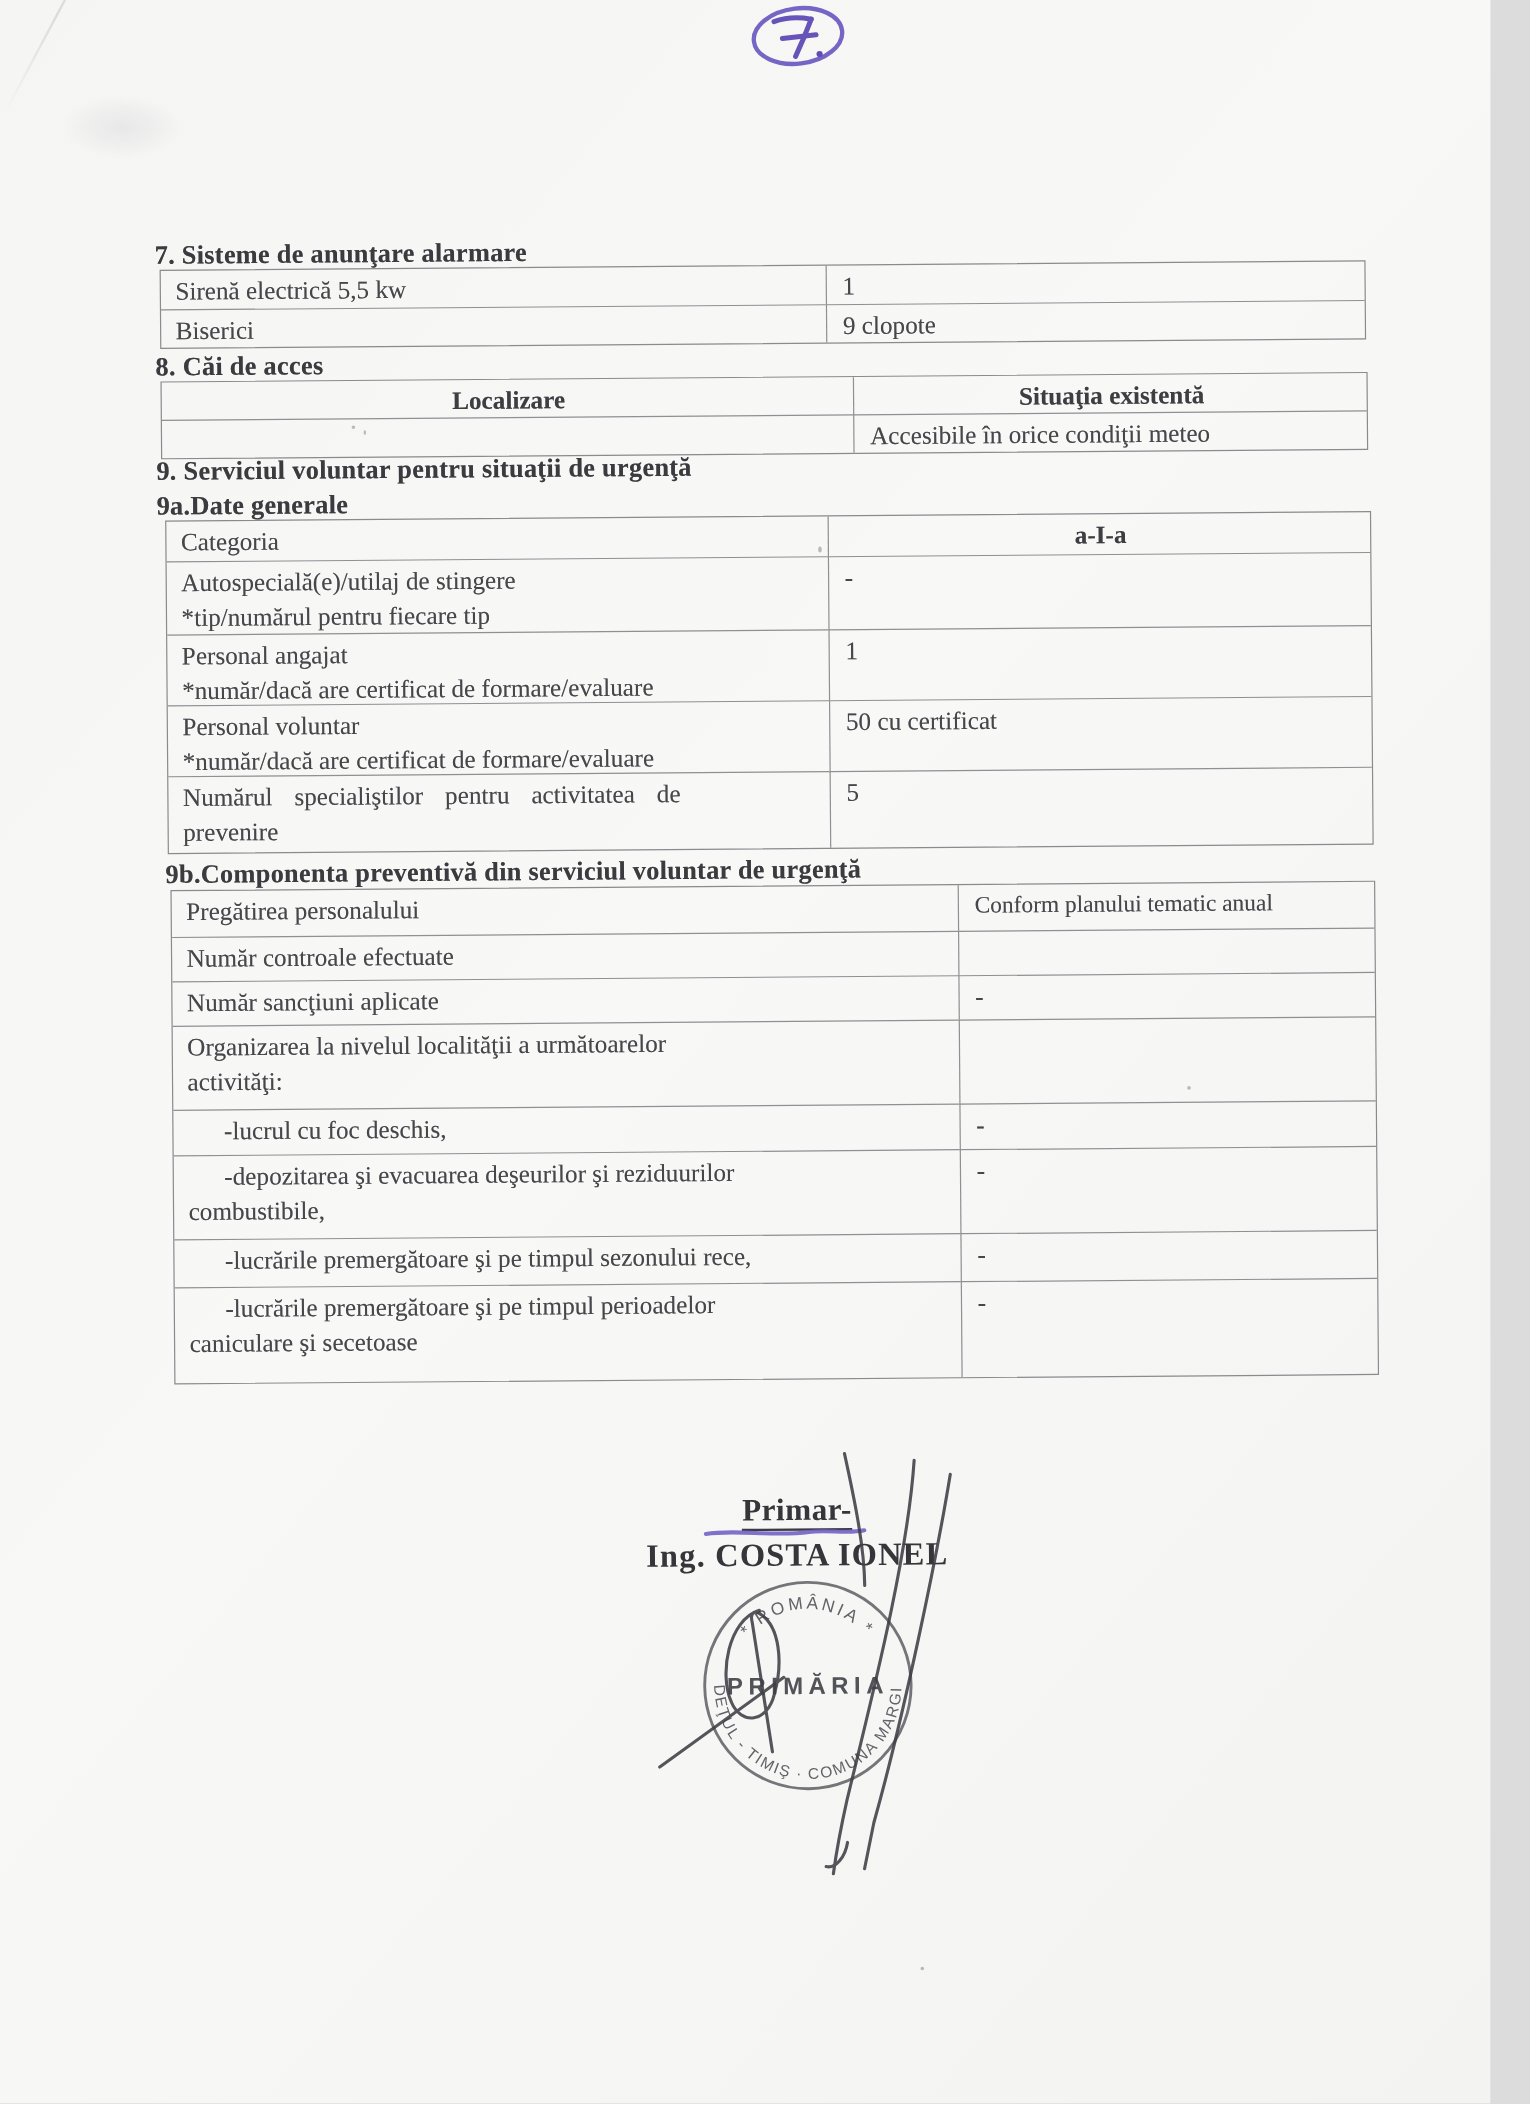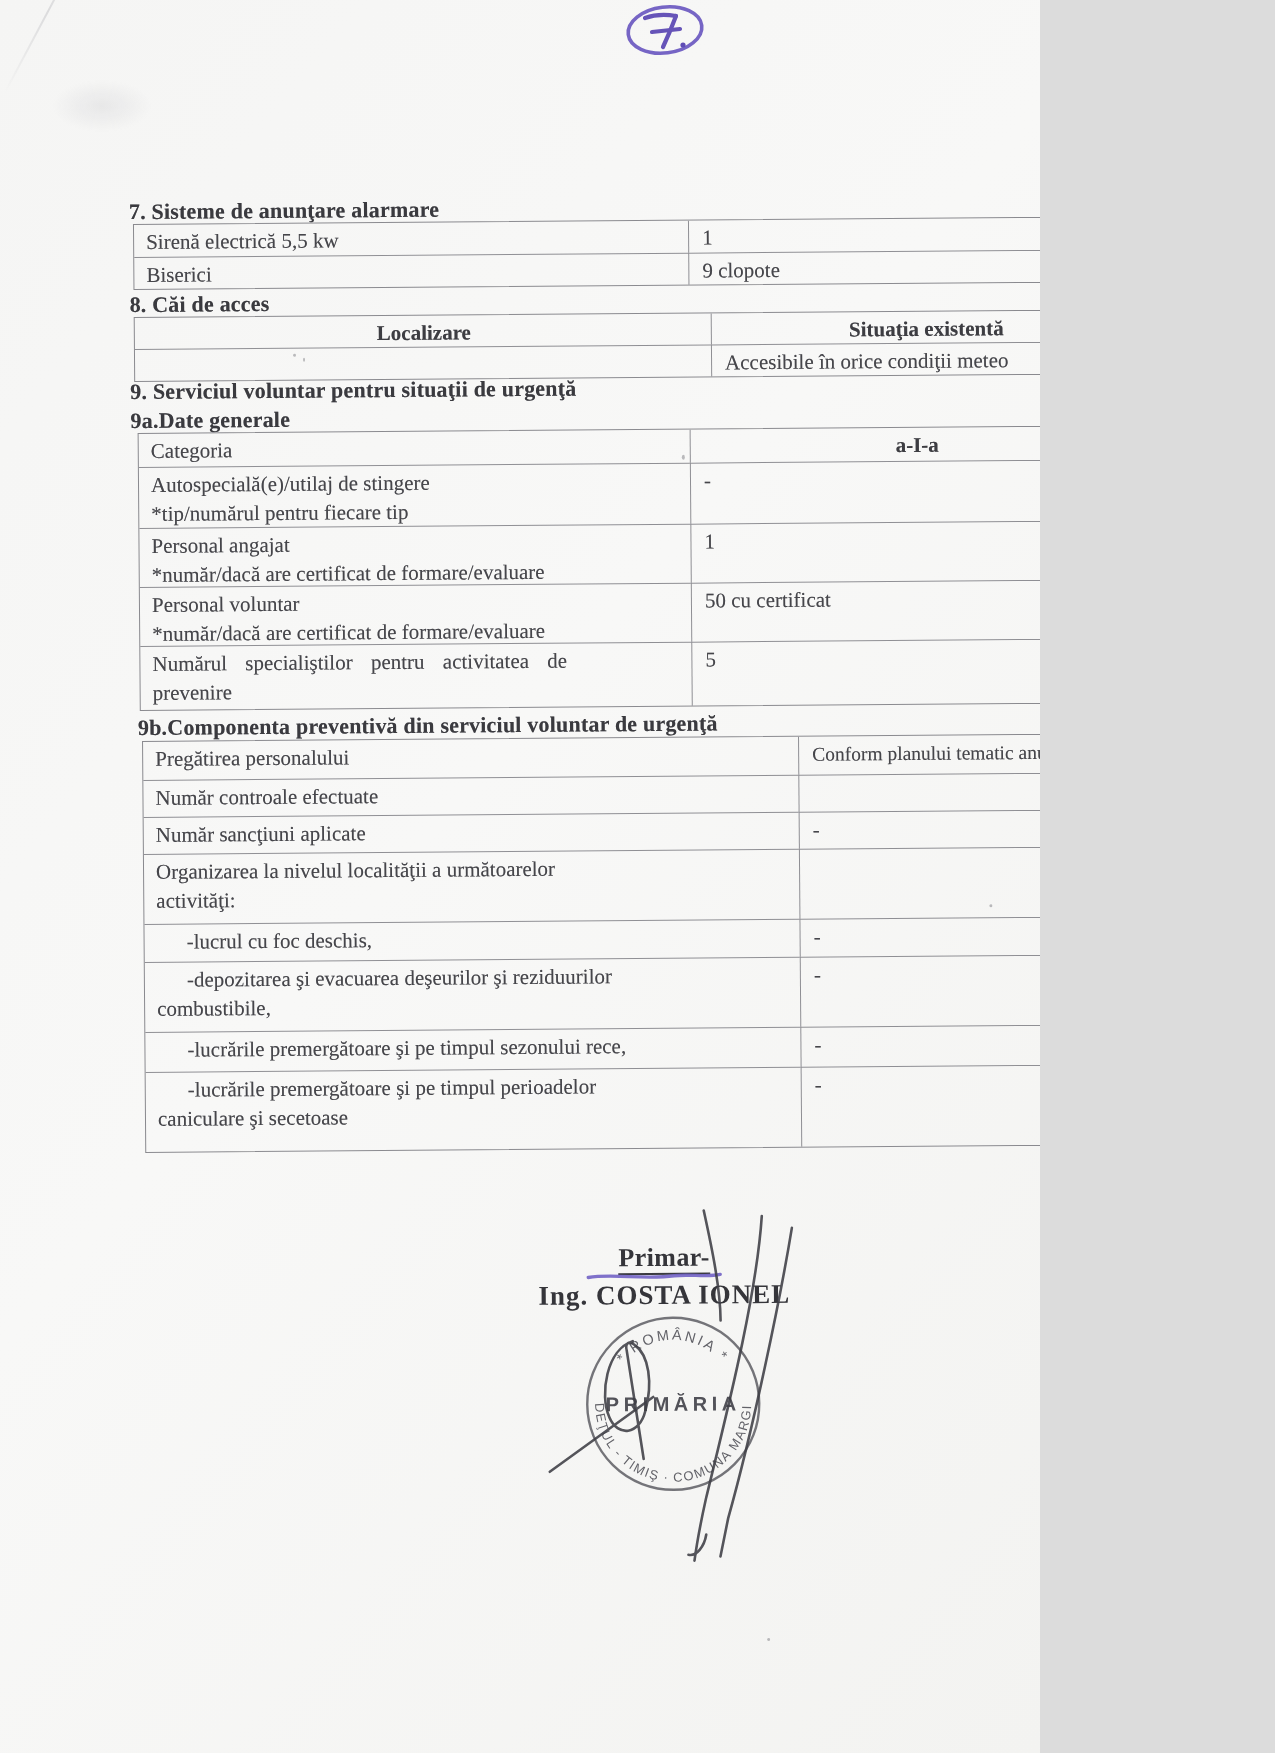--- a/index.html
+++ b/index.html
@@ -1,17 +1,17 @@
 <!DOCTYPE html>
 <html><head>
 <meta charset="utf-8">
 <style>
   html,body { margin:0; padding:0; background:#dcdcdc; }
   .page {
-    position:relative; width:1040px; height:1753px; overflow:hidden;
+    position:relative; width:1242px; height:1753px; overflow:hidden;
     background:linear-gradient(130deg,#f5f5f4 0%,#f8f8f7 45%,#f3f3f1 100%);
     font-family:"Liberation Serif", serif; color:#46464b;
   }
   .tilt { position:absolute; inset:0; transform:rotate(-0.45deg); transform-origin:50% 42%; }
   .heading {
     position:absolute; font-weight:bold; font-size:22px; color:#3a3a3f;
     letter-spacing:.2px; text-shadow:0 0 .4px rgba(58,58,63,.45); white-space:nowrap;
   }
   .tbl { position:absolute; display:grid; border:1.4px solid #8a8a8f; box-sizing:border-box; }
   .cell {

